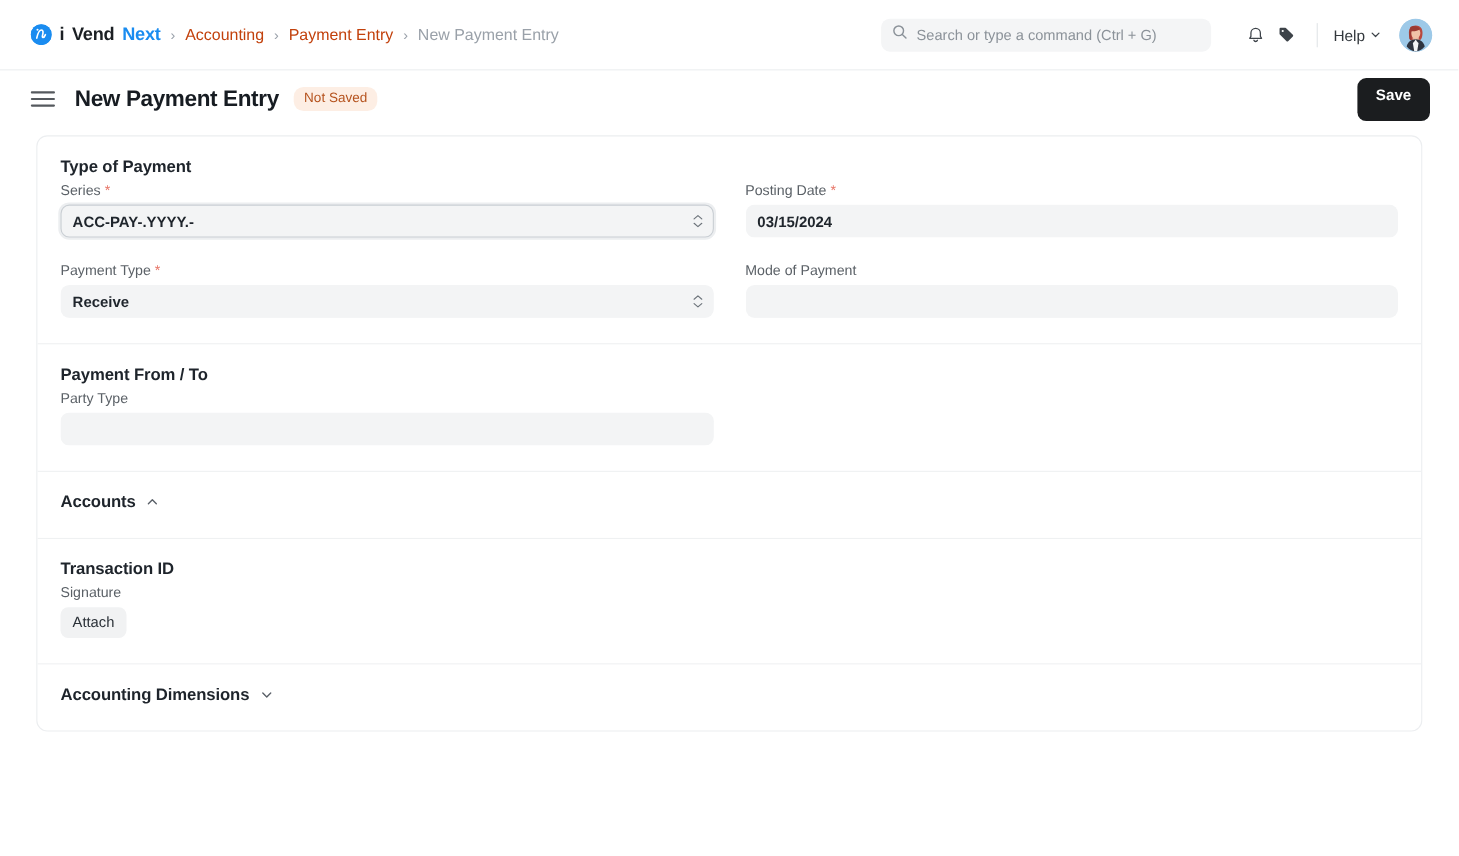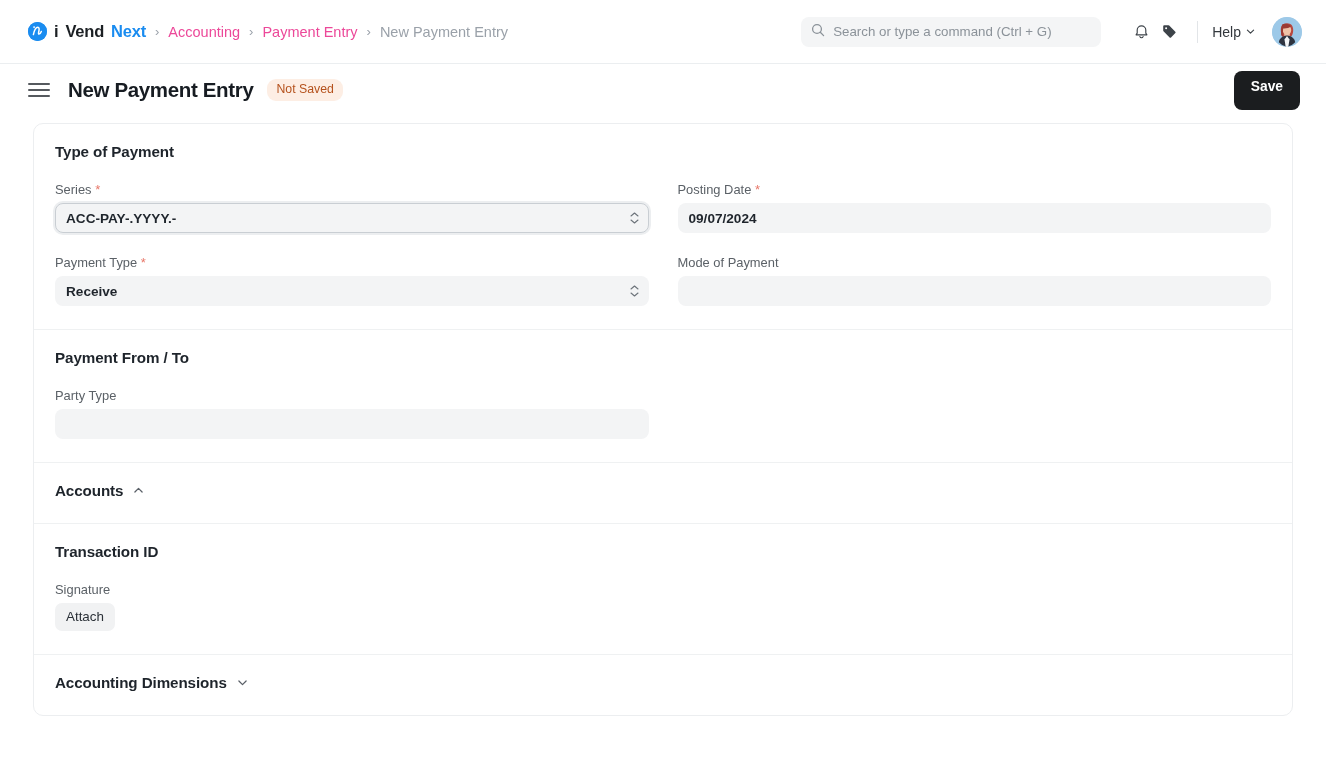--- a/index.html
+++ b/index.html
@@ -47,21 +47,21 @@
 
   .crumb-sep {
     color: #9ba2ab;
     font-size: 13px;
     margin: 0 9px;
     user-select: none;
     line-height: 1;
   }
   .crumb {
     font-size: 14.5px;
-    color: #ec4899;
+    color: #c2410c;
     white-space: nowrap;
   }
   .crumb.muted { color: #9aa1a9; }
 
   .nav-right {
     margin-left: auto;
     display: flex;
     align-items: center;
     gap: 0;
   }
@@ -178,21 +178,21 @@
     display: inline-flex;
     align-items: center;
     gap: 9px;
   }
   .section-title .chev { display: inline-flex; color: #5a6068; }
 
   .grid {
     display: grid;
     grid-template-columns: 1fr 1fr;
     column-gap: 29px;
-    margin-top: 21px;
+    margin-top: 4px;
   }
   .grid.tight { margin-top: 16px; }
   .row2 { margin-top: 22px; }
 
   .field-label {
     font-size: 12.9px;
     color: #5b6167;
     margin-bottom: 6px;
     display: block;
     white-space: nowrap;
@@ -354,21 +354,21 @@
           </span>
         </div>
       </div>
 
       <div>
         <label class="field-label">
           <span>Posting Date</span>
           <span class="req">*</span>
         </label>
         <div class="control">
-          <span>09/07/2024</span>
+          <span>03/15/2024</span>
         </div>
       </div>
     </div>
 
     <div class="grid row2">
       <div>
         <label class="field-label">
           <span>Payment Type</span>
           <span class="req">*</span>
         </label>

